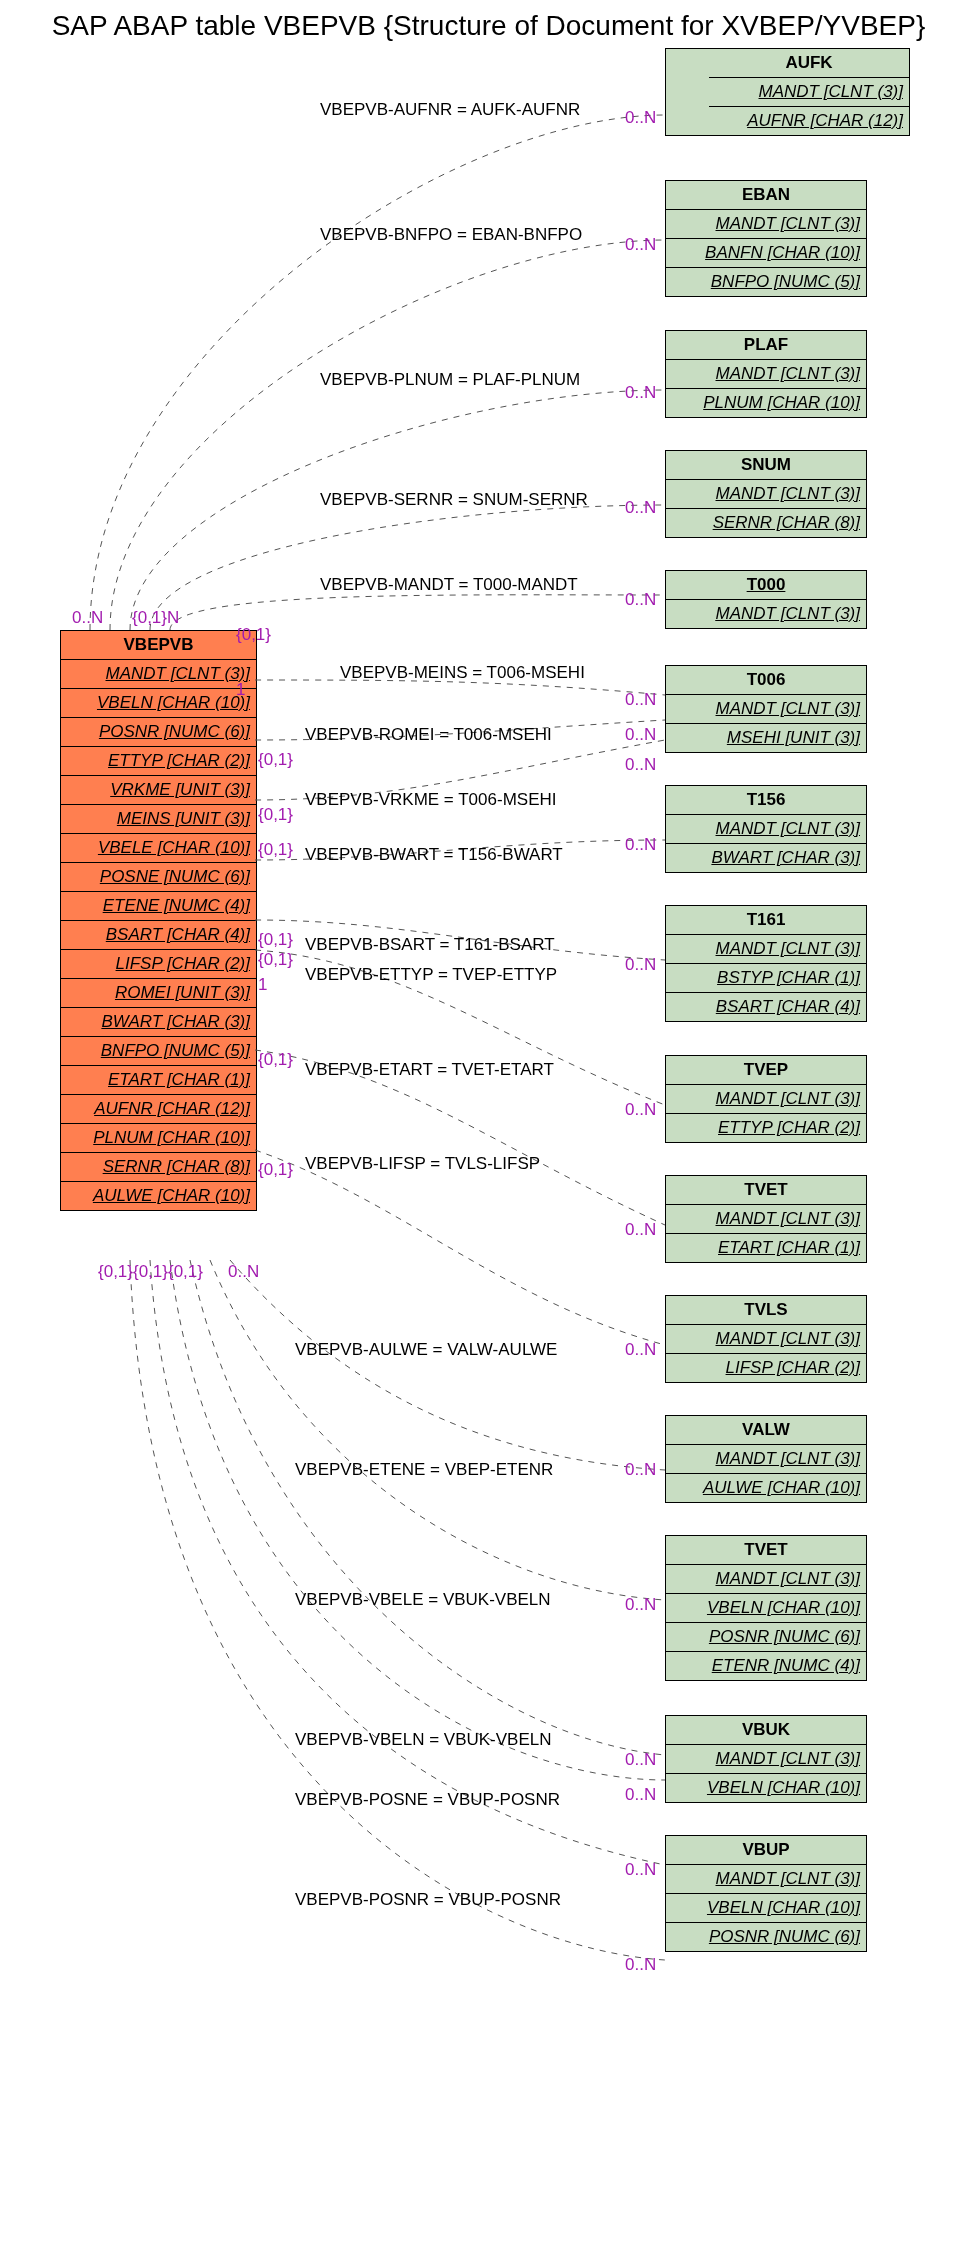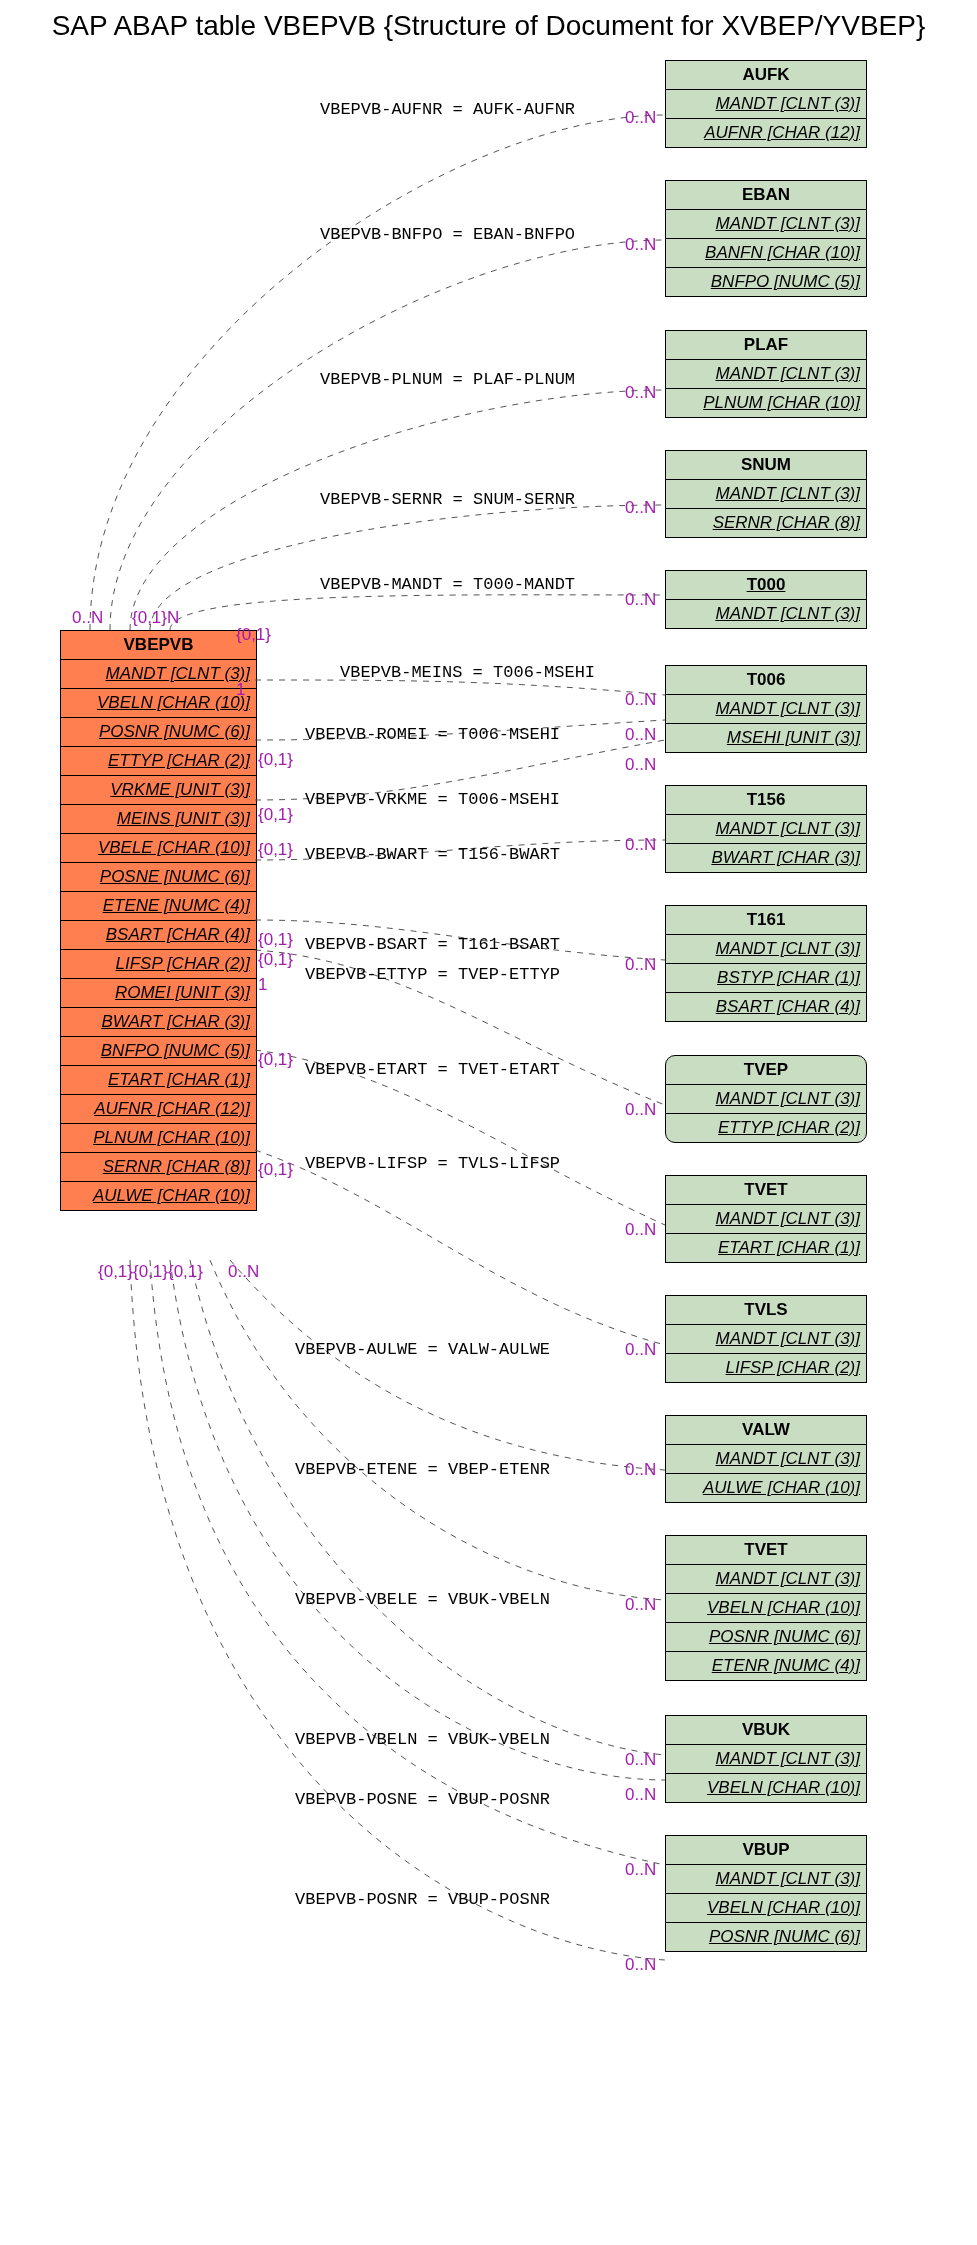--- a/index.html
+++ b/index.html
@@ -45,21 +45,20 @@
   .entity .row:last-child {
     border-bottom: none;
   }
   .main-entity { background: #ff7f50; }
   .ref-entity { background: #c8ddc2; }
   .edge-label {
     position: absolute;
     font-size: 17px;
     color: #000;
     white-space: nowrap;
-    font-family: Liberation Mono, monospace;
   }
   .card-label {
     position: absolute;
     font-size: 17px;
     color: #a21caf;
     white-space: nowrap;
   }
   svg.edges {
     position:absolute;
     left:0; top:0;
@@ -95,21 +94,21 @@
   <div class="row">ROMEI [UNIT (3)]</div>
   <div class="row">BWART [CHAR (3)]</div>
   <div class="row">BNFPO [NUMC (5)]</div>
   <div class="row">ETART [CHAR (1)]</div>
   <div class="row">AUFNR [CHAR (12)]</div>
   <div class="row">PLNUM [CHAR (10)]</div>
   <div class="row">SERNR [CHAR (8)]</div>
   <div class="row">AULWE [CHAR (10)]</div>
 </div>
 
-<div class="entity ref-entity" style="left:665px; top:60px; width:200px;">
+<div class="entity ref-entity" style="left:665px; top:48px; width:200px;padding-left:43px;">
   <div class="header">AUFK</div>
   <div class="row">MANDT [CLNT (3)]</div>
   <div class="row">AUFNR [CHAR (12)]</div>
 </div>
 
 <div class="entity ref-entity" style="left:665px; top:180px; width:200px;">
   <div class="header">EBAN</div>
   <div class="row">MANDT [CLNT (3)]</div>
   <div class="row">BANFN [CHAR (10)]</div>
   <div class="row">BNFPO [NUMC (5)]</div>
@@ -144,21 +143,21 @@
   <div class="row">BWART [CHAR (3)]</div>
 </div>
 
 <div class="entity ref-entity" style="left:665px; top:905px; width:200px;">
   <div class="header">T161</div>
   <div class="row">MANDT [CLNT (3)]</div>
   <div class="row">BSTYP [CHAR (1)]</div>
   <div class="row">BSART [CHAR (4)]</div>
 </div>
 
-<div class="entity ref-entity" style="left:665px; top:1055px; width:200px;border-radius:10px;">
+<div class="entity ref-entity" style="left:665px; top:1055px; width:200px;">
   <div class="header">TVEP</div>
   <div class="row">MANDT [CLNT (3)]</div>
   <div class="row">ETTYP [CHAR (2)]</div>
 </div>
 
 <div class="entity ref-entity" style="left:665px; top:1175px; width:200px;">
   <div class="header">TVET</div>
   <div class="row">MANDT [CLNT (3)]</div>
   <div class="row">ETART [CHAR (1)]</div>
 </div>

